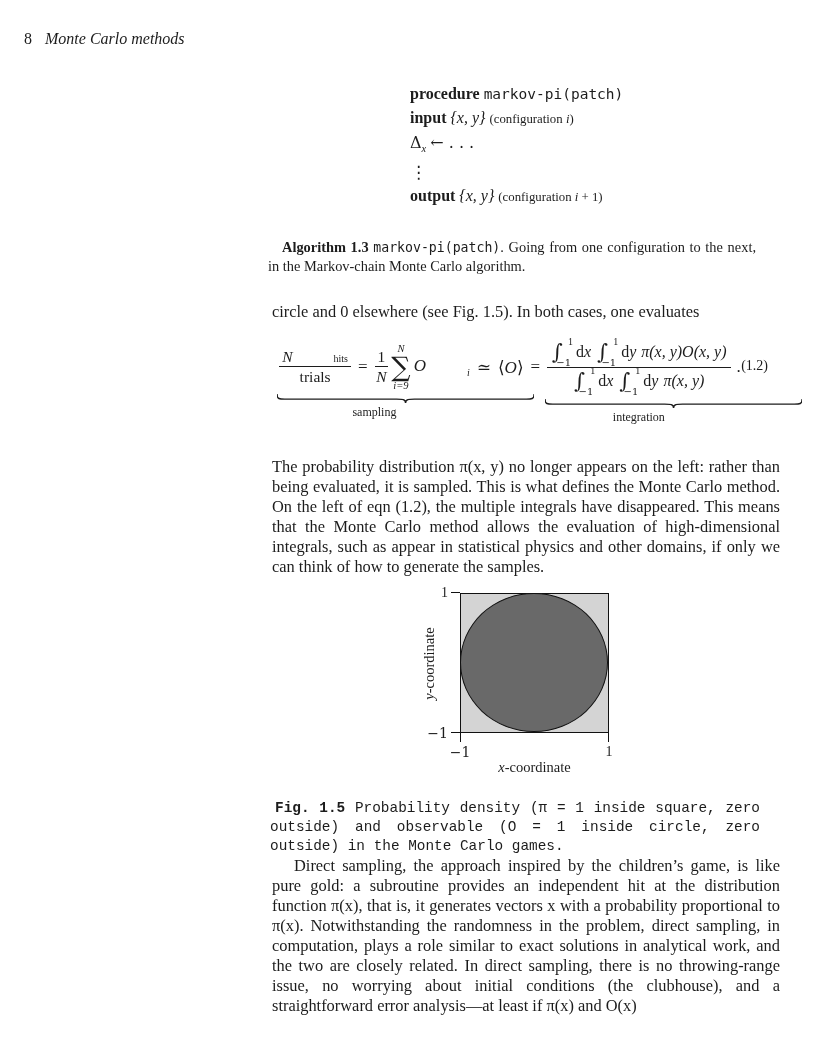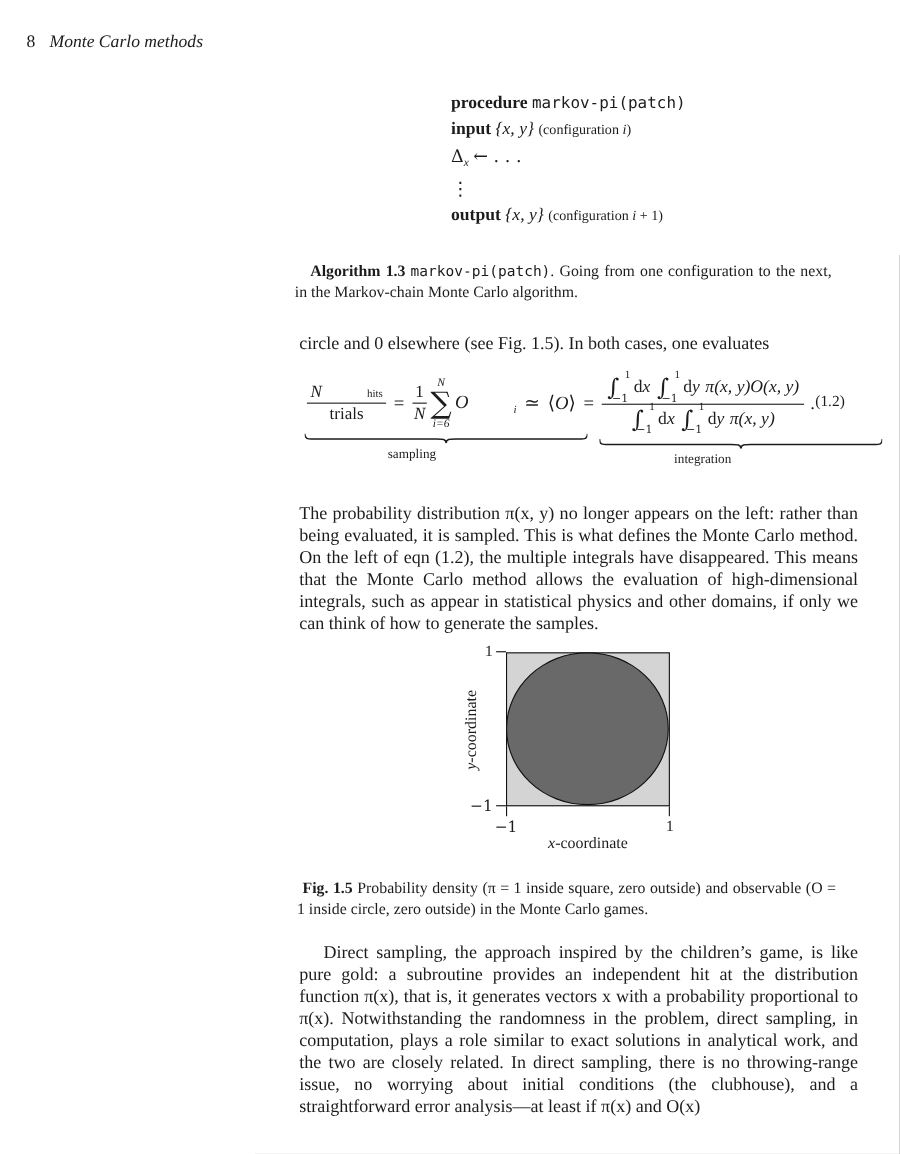--- a/index.html
+++ b/index.html
@@ -24,21 +24,21 @@
   .algo-line { line-height:23px; white-space:nowrap; }
   .algo-line .kw { font-weight:bold; }
   .algo-line .mono { font-size:14.5px; }
   .algo-line .note { font-size:12.8px; }
   .algo-line sub { font-size:10.5px; font-style:italic; }
   .vdots-line { line-height:24px; font-size:17px; }
 
   
   .caption { position:absolute; font-size:14.4px; line-height:19px; text-align:justify; }
   .algo-caption { left:268px; top:238px; width:488px; text-indent:14px; }
-  .fig-caption  { left:270px; top:799px; width:490px; text-indent:5px; }
+  .fig-caption  { left:270px; top:799px; width:490px; text-indent:5px;font-family:Liberation Mono, monospace; }
   .caption .cap-label { font-weight:bold; }
   .caption .mono { font-size:13.2px; }
 
   
   .body-text { position:absolute; font-size:16.4px; line-height:19.9px; text-align:justify; }
   .intro-line { left:272px; top:302px; width:508px; text-align:left; }
   .para1 { left:272px; top:442px; width:508px;margin-top:15px; }
   .para2 { left:272px; top:856px; width:508px; text-indent:22px; line-height:20px; }
 
   
@@ -130,21 +130,21 @@
           <span class="den">trials</span>
         </span>
         <span class="op">=</span>
         <span class="frac small-frac">
           <span class="num">1</span>
           <span class="den mi">N</span>
         </span>
         <span class="bigop">
           <span class="lim">N</span>
           <span class="sigma sym">∑</span>
-          <span class="lim">i=6</span>
+          <span class="lim">i=9</span>
         </span>
         <span><span class="mi">O</span><sub class="sub mi">i</sub></span>
         <svg class="ub-brace" viewBox="0 0 400 14" preserveAspectRatio="none">
           <path d="M 0 0 C 0 8 4 8 12 8 L 186 8 C 195 8 200 8 200 14 C 200 8 205 8 214 8 L 388 8 C 396 8 400 8 400 0" fill="none" stroke="#1c1c1c" stroke-width="1.4" vector-effect="non-scaling-stroke"></path>
         </svg>
         <span class="ub-label">sampling</span>
       </span>
 
       <span class="op sym">≃</span>
       <span><span class="sym">⟨</span><span class="mi">O</span><span class="sym">⟩</span></span>

